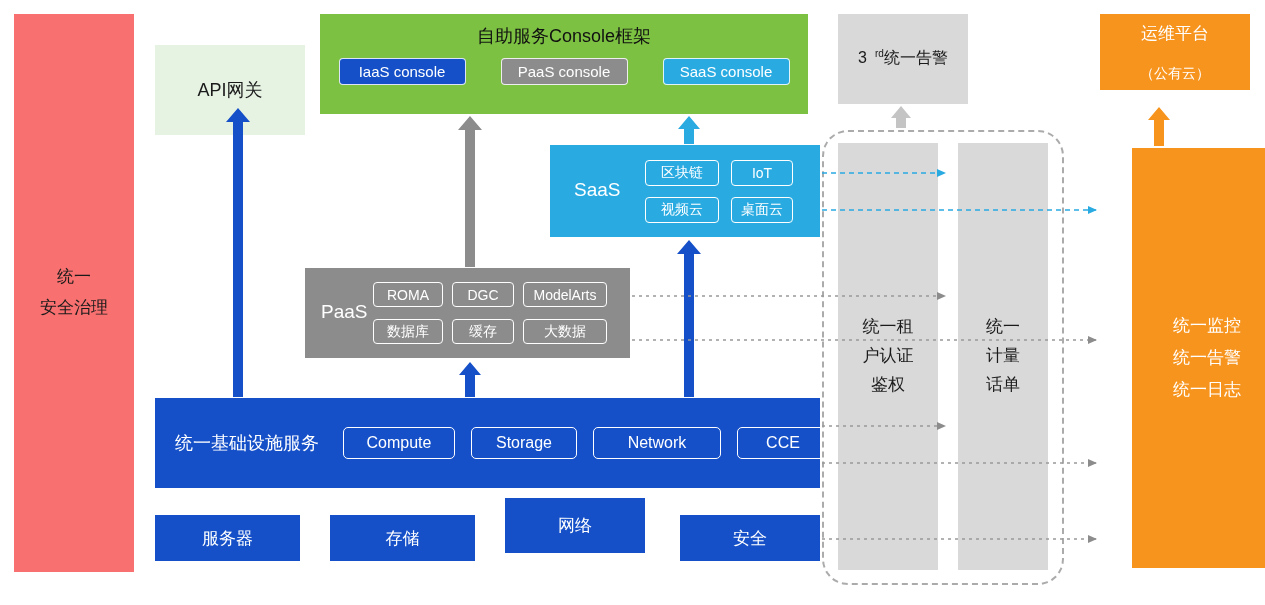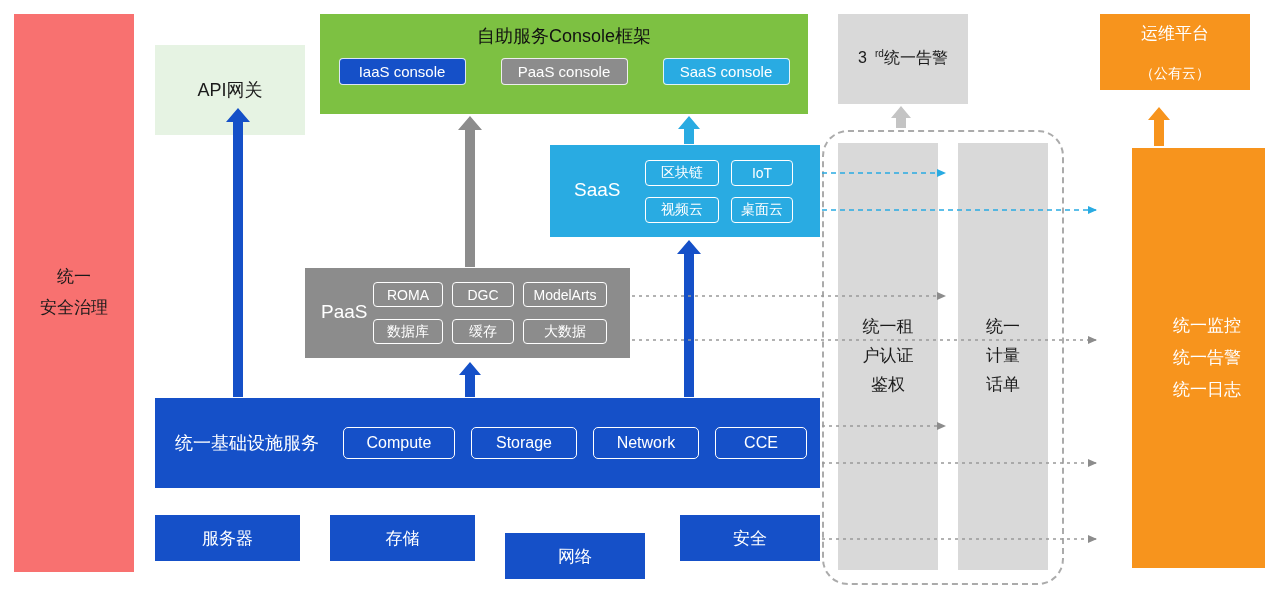--- a/index.html
+++ b/index.html
@@ -43,28 +43,28 @@
   .paas-label { left:16px; top:33px; }
   .paas-grid { position:absolute; left:68px; top:14px; display:grid; grid-template-columns:70px 62px 84px; grid-auto-rows:25px; column-gap:9px; row-gap:12px; }
 
   
   .iaas-bar { position:absolute; left:155px; top:398px; width:665px; height:90px; background:#1550C8; }
   .iaas-label { position:absolute; left:20px; top:33px; color:#fff; font-size:18px; }
   .iaas-chips { position:absolute; left:188px; top:29px; display:flex; gap:16px; }
   .chip-lg { height:32px; font-size:16px; border-radius:5px; }
   .iaas-chips .chip:nth-child(1){ width:112px; }
   .iaas-chips .chip:nth-child(2){ width:106px; }
-  .iaas-chips .chip:nth-child(3){ width:106px; }
+  .iaas-chips .chip:nth-child(3){ width:128px; }
   .iaas-chips .chip:nth-child(4){ width:92px; }
 
   
   .blue-box { background:#1550C8; color:#fff; font-size:17px; }
   .hw-server   { left:155px; top:515px; width:145px; height:46px; }
   .hw-storage  { left:330px; top:515px; width:145px; height:46px; }
-  .hw-network  { left:505px; top:533px; width:140px; height:46px; }
+  .hw-network  { left:505px; top:498px; width:140px; height:55px; }
   .hw-security { left:680px; top:515px; width:140px; height:46px; }
 
   
   .dashed-rect { position:absolute; left:822px; top:130px; width:242px; height:455px; border:2px dashed #ABABAB; border-radius:26px; }
   .gray-bar { background:#D9D9D9; color:#1a1a1a; font-size:17px; line-height:1.7; }
   .auth-bar { left:838px; top:143px; width:100px; height:427px; }
   .metering-bar { left:958px; top:143px; width:90px; height:427px; }
   .monitor-bar { left:1132px; top:148px; width:150px; height:420px; font-size:17px; line-height:1.9; }
 
   .overlay { position:absolute; left:0; top:0; pointer-events:none; }

